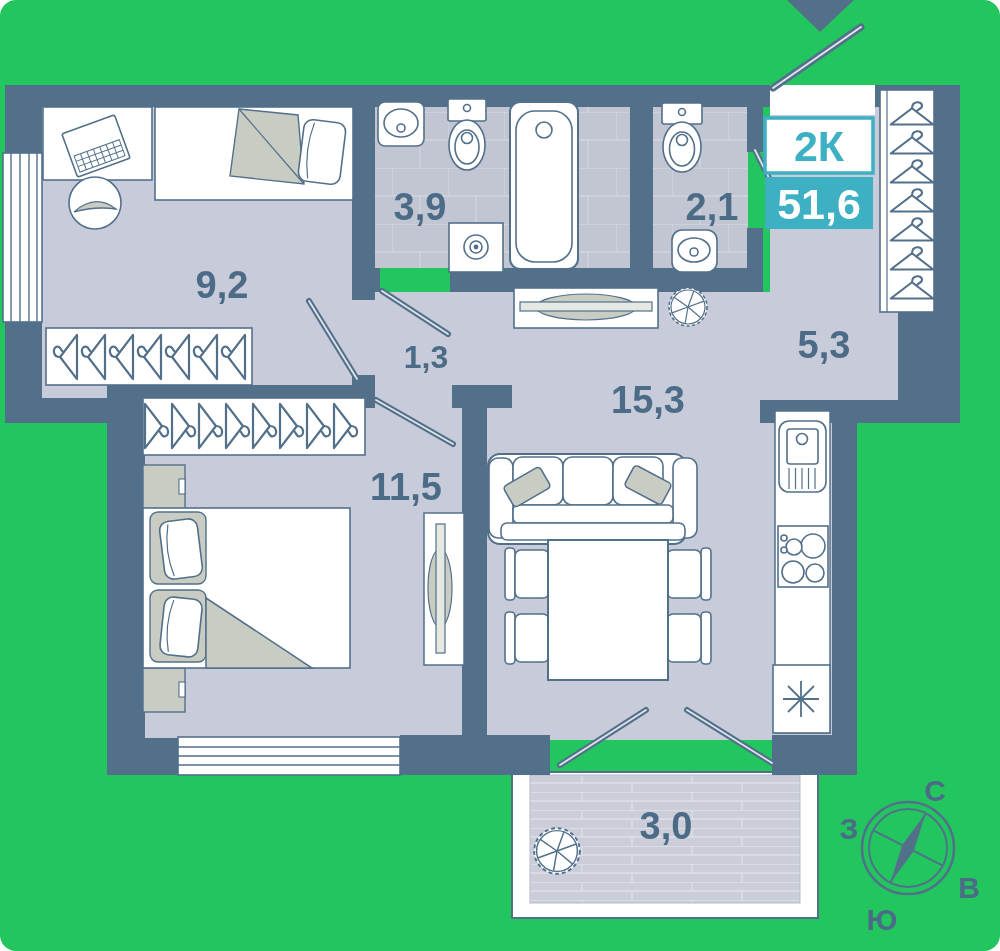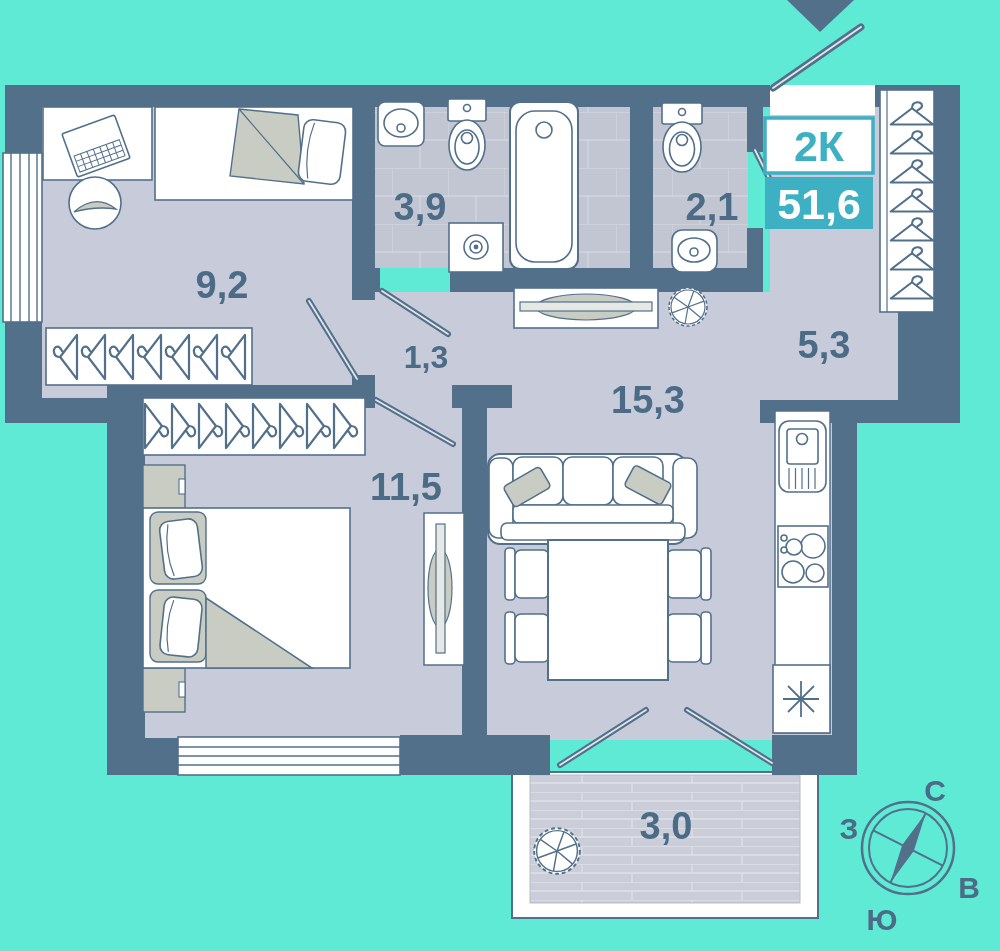--- a/index.html
+++ b/index.html
@@ -1,17 +1,17 @@
 <!DOCTYPE html>
 <html><head>
 <meta charset="utf-8">
 <style>
   html,body{margin:0;padding:0;background:#ffffff;}
-  .stage{position:relative;width:1000px;height:951px;background:#5eead4;overflow:hidden;
-         font-family:"Liberation Sans", sans-serif;}
+  .stage{position:relative;width:1000px;height:951px;background:#22c55e;overflow:hidden;
+         font-family:"Liberation Sans", sans-serif;border-radius:16px;}
   svg{position:absolute;left:0;top:0;}
   text{font-family:"Liberation Sans", sans-serif;font-weight:bold;}
   .room-label{fill:#4b6b87;font-size:38px;}
   .room-label-sm{fill:#4b6b87;font-size:32px;}
   .badge-type{fill:#3eb0c3;font-size:43px;}
   .badge-area{fill:#ffffff;font-size:43px;}
   .compass-letter{fill:#4b6b87;font-size:30px;}
 </style>
 </head>
 <body>

